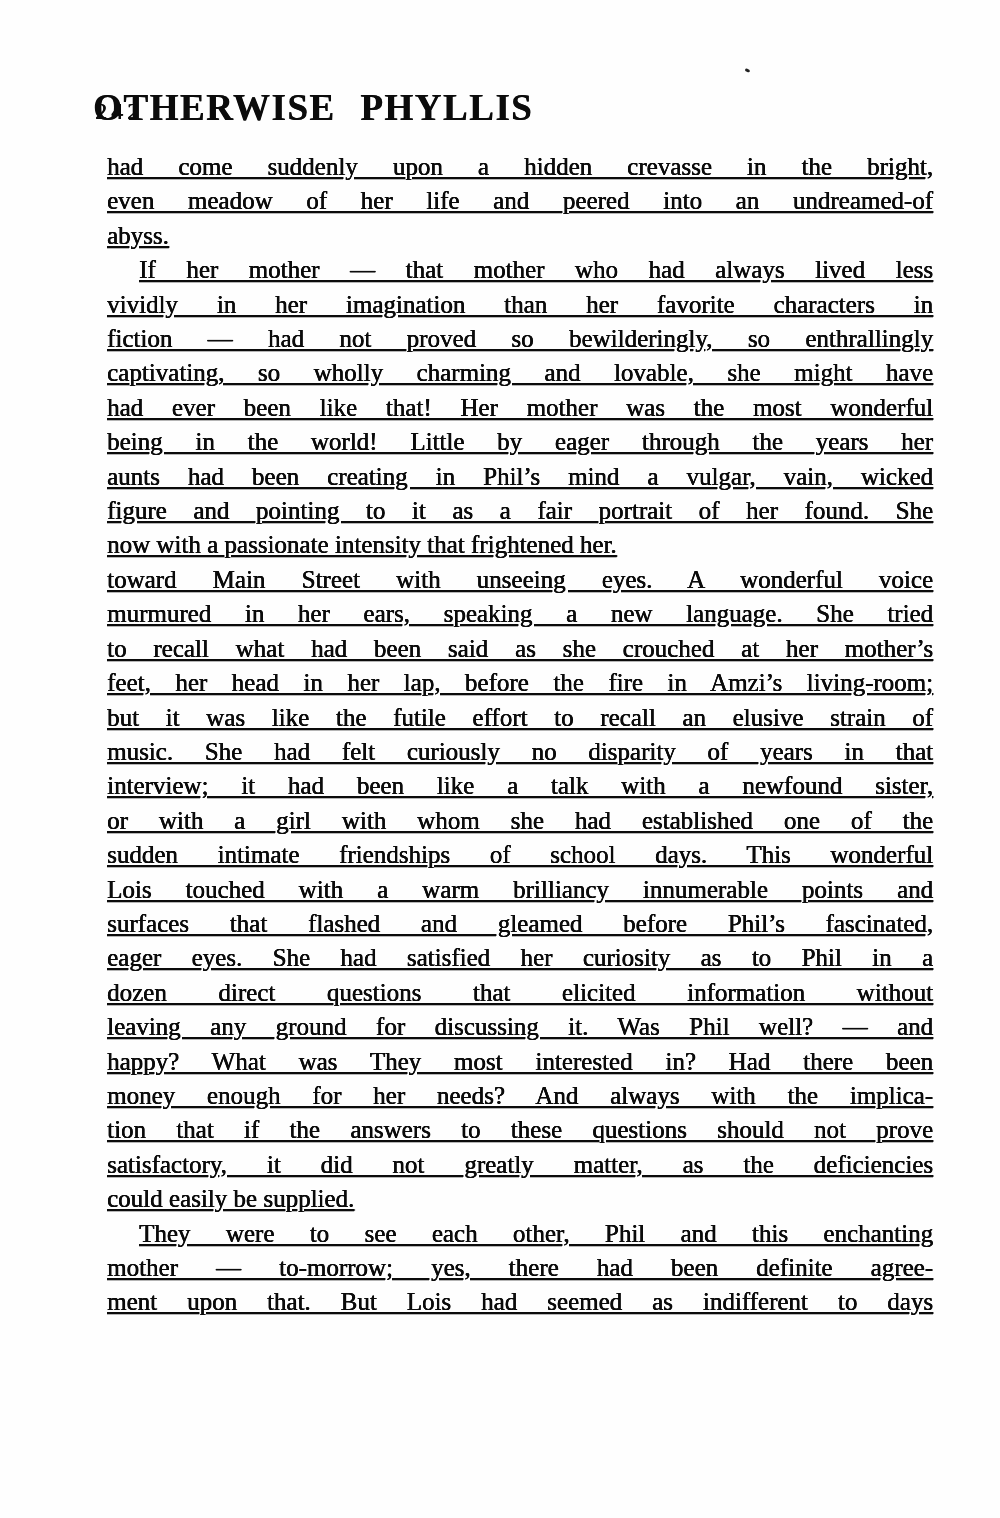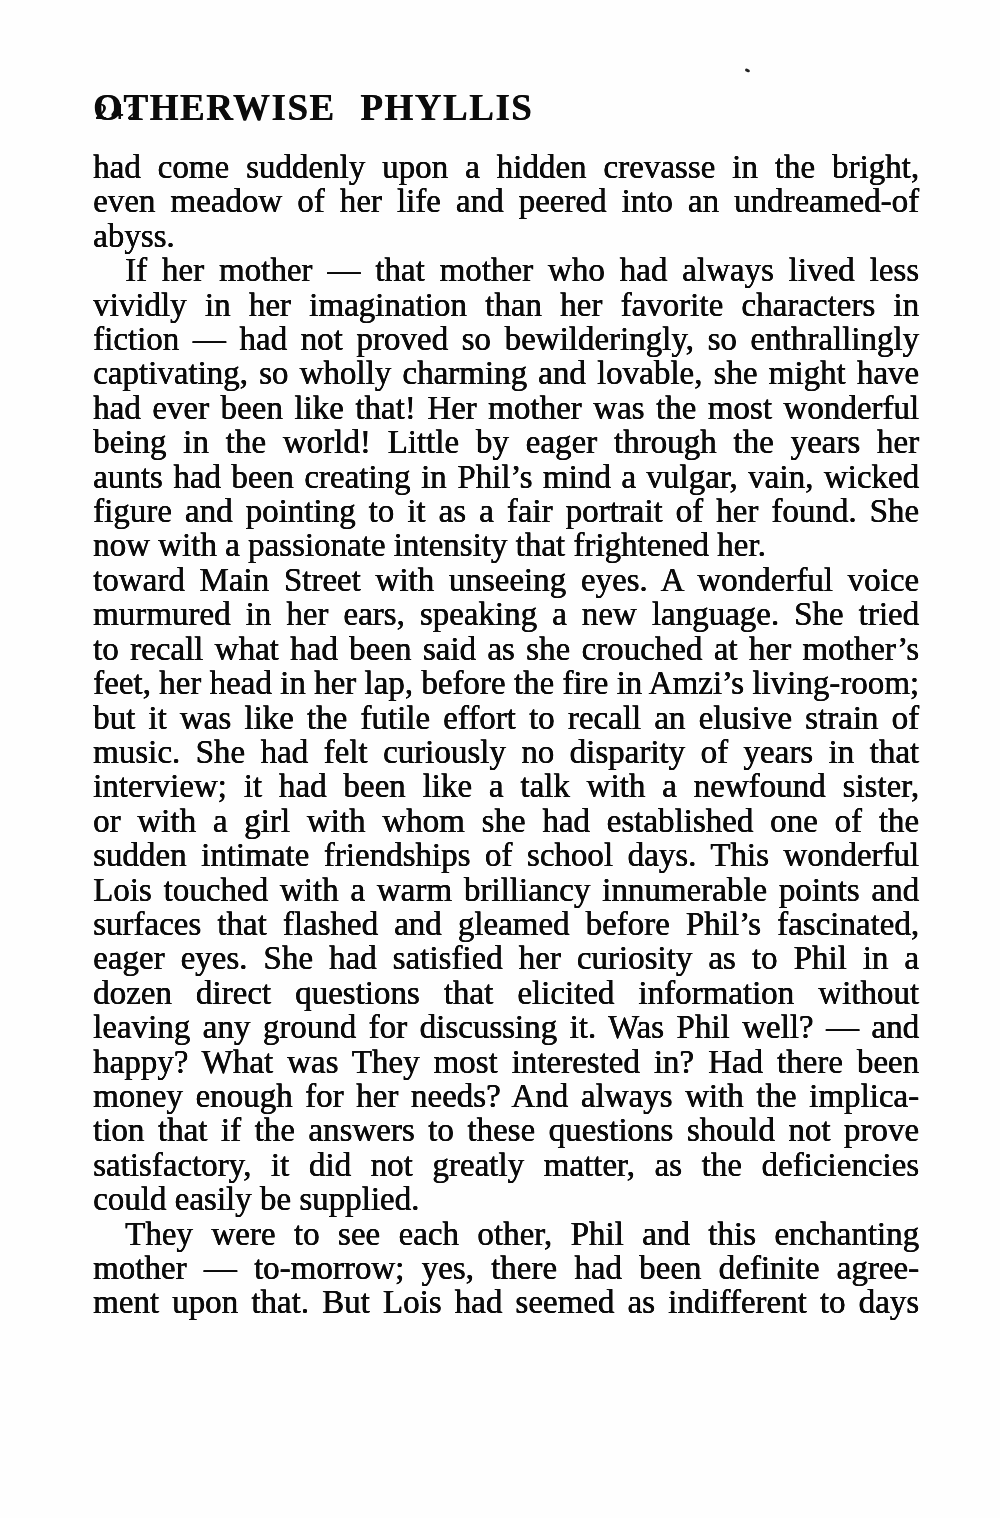--- a/index.html
+++ b/index.html
@@ -42,26 +42,27 @@
     font-size: 37px;
     line-height: 40px;
     letter-spacing: 1.5px;
     word-spacing: 14px;
     text-shadow: 0.5px 0 0 currentColor;
   }
   
   .page-body {
     position: absolute;
     top: 150px;
-    left: 93px;
+    left: 107px;
     width: 826px;
-    font-size: 33px;
+    font-size: 25px;
     line-height: 34.4px;
     text-align: justify;
     text-shadow: 0.45px 0 0 currentColor, 0 0.3px 0 currentColor;
+    text-decoration: underline;
   }
   .page-body p {
     margin: 0;
     padding: 0;
   }
   .line {
     display: block;
     text-align: justify;
     text-align-last: justify;
     white-space: nowrap;

